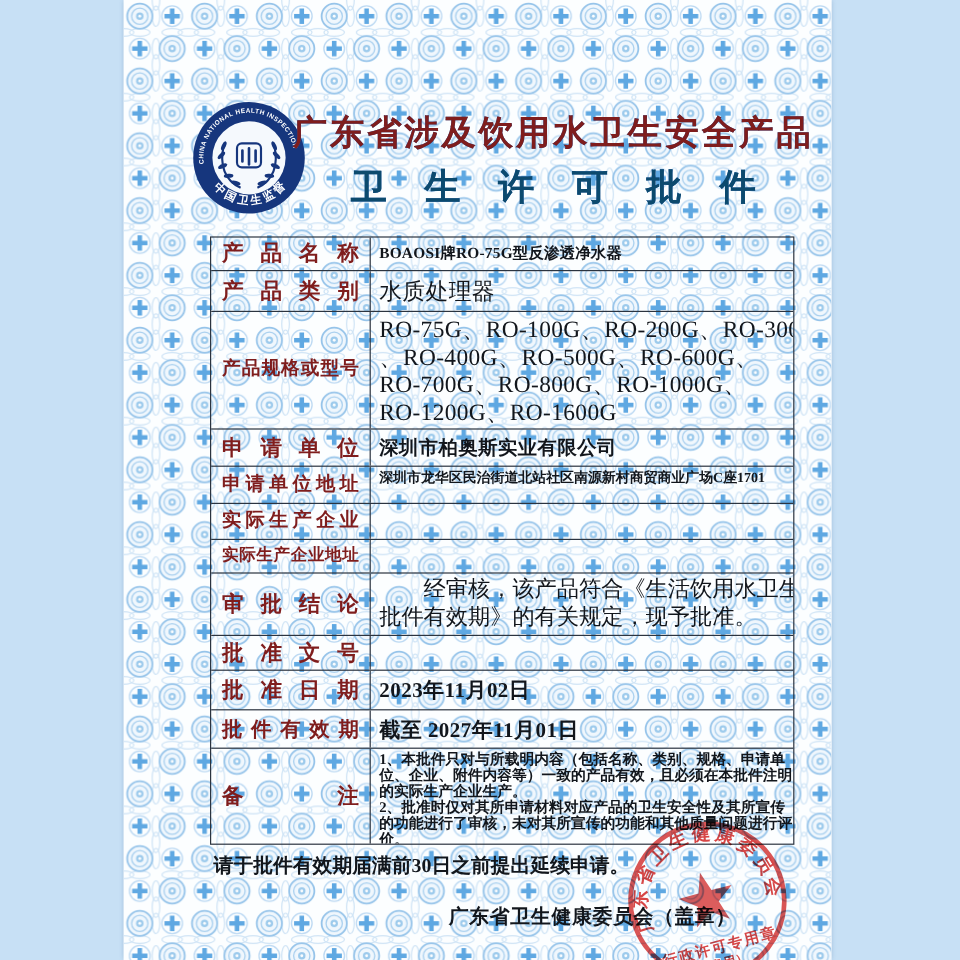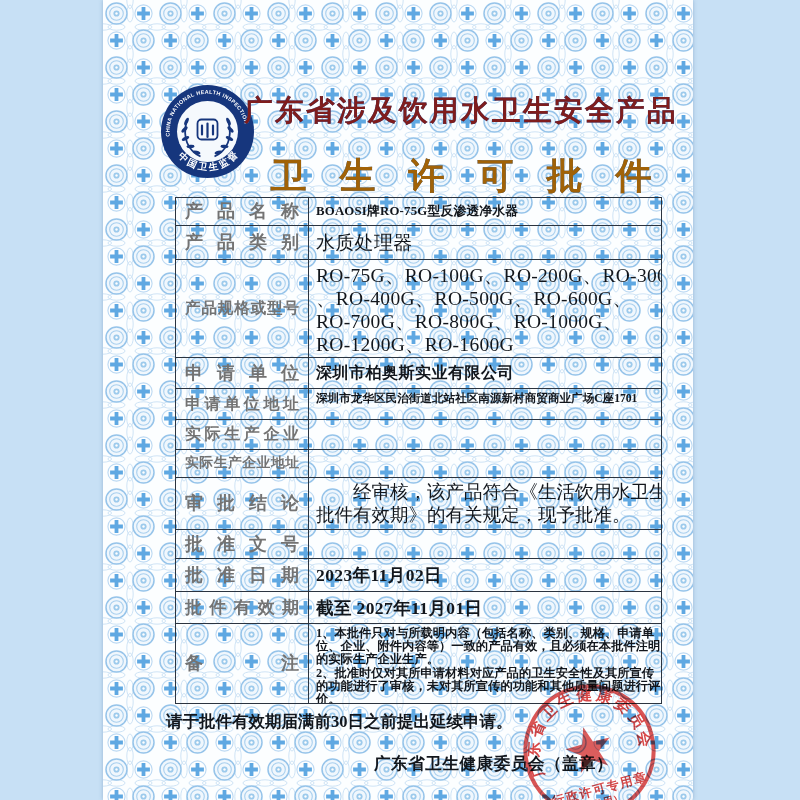--- a/index.html
+++ b/index.html
@@ -16,55 +16,55 @@
   }
   .pattern-layer{position:absolute;left:0;top:0;width:100%;height:100%;pointer-events:none;}
   
   .logo{position:absolute;left:57px;top:84px;width:95px;height:95px;}
   .titles{position:absolute;left:138px;top:92px;width:440px;text-align:center;}
   .title1{
     font-size:28.5px;font-weight:bold;color:#7f1d1d;letter-spacing:2.5px;
     text-shadow:0 0 .5px #2057a5;white-space:nowrap;
   }
   .title2{
-    margin-top:22px;font-size:36px;font-weight:bold;color:#a16207;
+    margin-top:6px;font-size:30px;font-weight:bold;color:#0c4a6e;
     letter-spacing:12px;text-indent:12px;text-shadow:0 0 .5px #2057a5;white-space:nowrap;
   }
   
   .cert-table{
     position:absolute;left:72px;top:197px;width:487px;
     border:1.6px solid #2b3440;box-sizing:border-box;
   }
   .row{display:flex;box-sizing:border-box;}
   .row + .row{border-top:1.2px solid #2b3440;}
   .lc{
     width:133px;min-width:133px;box-sizing:border-box;
     border-right:1.2px solid #2b3440;
     display:flex;align-items:center;padding:0 9px;
   }
   .lbl{
-    width:100%;font-weight:bold;font-size:18px;color:#737373;
+    width:100%;font-weight:bold;font-size:18px;color:#7f1d1d;
     text-align:justify;text-align-last:justify;line-height:1.05;
   }
   .L5{font-size:17px;} .L6{font-size:16px;} .L7{font-size:15.5px;} .L8{font-size:13.8px;}
   .vc{
     flex:1;display:flex;flex-direction:column;justify-content:center;
     padding:1px 7px;box-sizing:border-box;overflow:hidden;
   }
   .v-xs{font-size:12.8px;font-weight:bold;letter-spacing:.2px;}
   .v-xxs{font-size:11.6px;font-weight:bold;}
   .v-md{font-size:16px;font-weight:bold;letter-spacing:.5px;}
   .v-dt{font-size:17.5px;font-weight:bold;letter-spacing:.4px;}
   .v-lg{font-size:19px;letter-spacing:.3px;}
   .spec-line{font-size:19.5px;line-height:23px;white-space:nowrap;letter-spacing:.3px;}
   .concl-line{font-size:18.5px;line-height:23px;white-space:nowrap;}
   .indent{text-indent:2em;}
   .note-line{font-size:12.3px;font-weight:bold;line-height:13.2px;white-space:nowrap;}
   
-  .notice{position:absolute;left:63px;top:711px;font-size:16.5px;font-weight:bold;white-space:nowrap;}
+  .notice{position:absolute;left:63px;top:711px;font-size:16.5px;font-weight:bold;white-space:nowrap;padding-left:12px;}
   .issuer{position:absolute;left:271px;top:753px;font-size:16.5px;font-weight:bold;letter-spacing:.6px;white-space:nowrap;}
   .stamp{position:absolute;left:404px;top:668px;width:165px;height:165px;mix-blend-mode:multiply;opacity:.9;}
 </style>
 </head>
 <body>
 
 <div class="paper">
 
   <svg class="pattern-layer" width="590" height="800" xmlns="http://www.w3.org/2000/svg">
     <defs>

